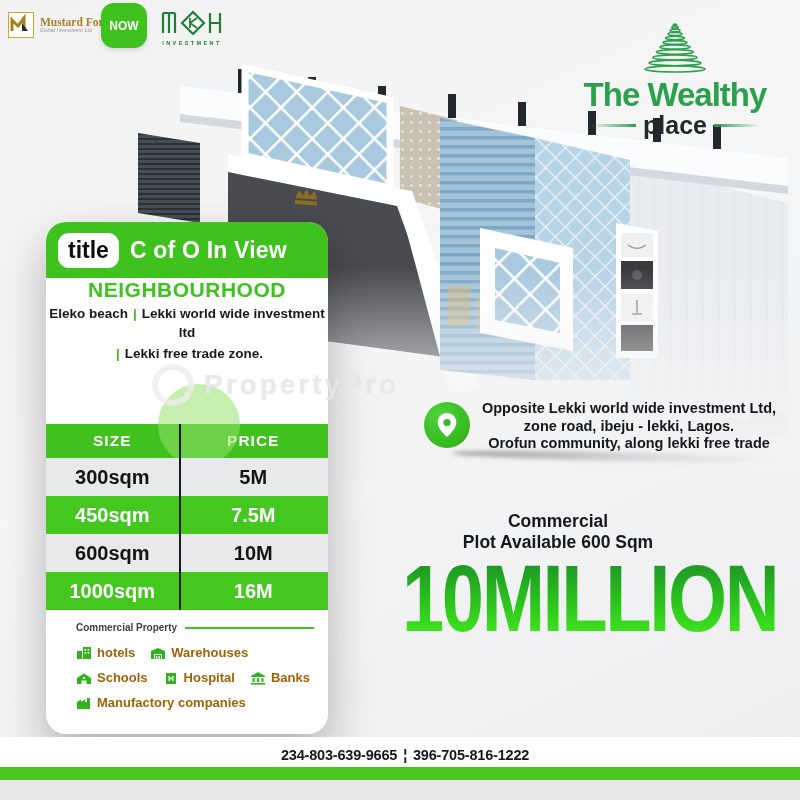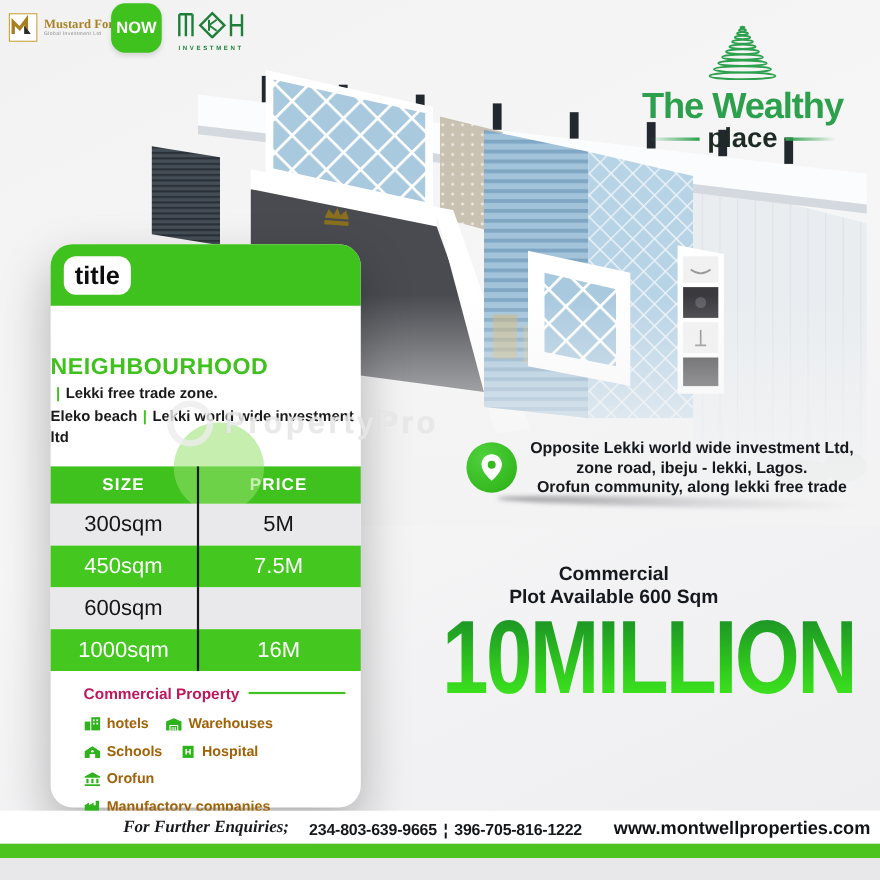--- a/index.html
+++ b/index.html
@@ -10,60 +10,60 @@
 
   
   .building{left:110px;top:28px;width:690px;height:450px;z-index:1;}
 
   
   .mustard{left:8px;top:12px;display:flex;gap:6px;align-items:center;z-index:3;}
   .mustard-icon{width:26px;height:26px;background:#fff;border:1.5px solid #c9a23c;box-sizing:border-box;}
   .mustard-name{font-family:"Liberation Serif",serif;font-weight:700;font-size:11.5px;color:#a8822a;line-height:12px;}
   .mustard-sub{font-size:4.5px;color:#8a8a8a;width:78px;line-height:5.5px;letter-spacing:.4px;}
   .now-badge{left:101px;top:3px;width:46px;height:45px;background:#3fc11e;border-radius:13px;
-    display:flex;align-items:center;justify-content:center;color:#fff;font-weight:800;font-size:15px;z-index:3;
+    display:flex;align-items:center;justify-content:center;color:#fff;font-weight:800;font-size:12px;z-index:3;
     box-shadow:0 2px 5px rgba(0,0,0,.12);}
   .mkh{left:157px;top:9px;width:70px;text-align:center;z-index:3;}
   .mkh-sub{font-size:5.5px;letter-spacing:2.4px;color:#1f7f3a;font-weight:700;margin-top:1px;}
 
   .wealthy{left:550px;top:12px;width:250px;text-align:center;z-index:3;}
   .wealthy-name{font-size:33px;font-weight:800;color:#2ca04c;letter-spacing:-1px;line-height:34px;}
   .wealthy-place-row{display:flex;align-items:center;justify-content:center;gap:7px;margin-top:1px;}
   .wealthy-place{font-size:25px;font-weight:700;color:#1d2b24;line-height:25px;}
   .dash{width:46px;height:3.5px;}
   .dash-l{background:linear-gradient(to right,rgba(44,160,76,0),#2ca04c);}
   .dash-r{background:linear-gradient(to left,rgba(44,160,76,0),#2ca04c);}
 
   
   .card{left:46px;top:222px;width:282px;height:512px;background:#fff;border-radius:20px;
     box-shadow:0 20px 45px rgba(0,0,0,.28);z-index:2;}
   .card-header{height:56px;background:#3fc11e;border-radius:20px 20px 0 0;
     display:flex;align-items:center;padding:0 12px;}
   .title-pill{background:#fff;border-radius:11px;padding:4px 10px;font-size:23px;font-weight:700;color:#0d0d0d;}
   .card-title{color:#fff;font-weight:800;font-size:23px;margin-left:11px;letter-spacing:.2px;}
-  .nb{margin-top:44px;}
+  .nb{text-align:center;}
   .nb-head{font-size:21px;font-weight:800;color:#3fc11e;letter-spacing:.5px;}
   .nb-line{font-size:13.5px;font-weight:700;color:#191919;line-height:19px;margin-top:2px;}
   .nb-line:first-of-type{margin-top:9px;}
   .nb-sep{color:#3fc11e;font-weight:800;margin:0 5px;}
   .ptable{position:absolute;top:202px;left:0;right:0;}
   .deco-circle{position:absolute;left:112px;top:-40px;width:82px;height:82px;border-radius:50%;
     background:rgba(150,224,110,.55);z-index:1;}
   .thead{position:relative;height:34px;background:#3fc11e;display:flex;align-items:center;z-index:0;}
   .th{color:#fff;font-size:15.5px;font-weight:800;letter-spacing:1px;text-align:center;}
   .col-l{width:47%;}.col-r{width:53%;}
   .tbody{position:relative;z-index:2;}
-  .trow{height:38px;display:flex;align-items:center;font-size:20px;font-weight:400;}
+  .trow{height:38px;display:flex;align-items:center;font-size:20px;font-weight:700;}
   .row-gray{background:#e9e9eb;color:#141414;}
   .row-green{background:#44c71f;color:#fff;}
   .td{text-align:center;}
   .tdivider{position:absolute;left:47%;top:0;bottom:0;width:2.5px;background:#17191c;z-index:3;}
   .cp{position:absolute;top:400px;left:30px;right:14px;}
   .cp-headrow{display:flex;align-items:center;gap:8px;}
-  .cp-head{font-size:14px;font-weight:700;color:#be185d;white-space:nowrap;text-align:right;}
+  .cp-head{font-size:10px;font-weight:700;color:#404040;white-space:nowrap;text-align:right;}
   .cp-line{flex:1;height:2px;background:#3fc11e;}
   .cp-items{margin-top:12px;display:flex;flex-wrap:wrap;column-gap:15px;row-gap:10px;}
   .cp-item{display:flex;align-items:center;gap:5px;}
   .cp-item span{font-size:13px;font-weight:700;color:#a16207;white-space:nowrap;}
   .cp-item svg{flex:0 0 auto;}
 
   
   .loc-pin{left:424px;top:402px;width:46px;height:46px;border-radius:50%;z-index:2;
     background:radial-gradient(circle at 35% 30%,#4fd23c,#35b91f 70%,#2aa316);}
   .loc-text{left:470px;top:400px;width:318px;text-align:center;z-index:2;
@@ -240,49 +240,51 @@
     <div class="wealthy-place-row">
       <div class="dash dash-l"></div>
       <div class="wealthy-place">place</div>
       <div class="dash dash-r"></div>
     </div>
   </div>
 
   <div class="abs card">
     <div class="card-header">
       <div class="title-pill">title</div>
+      <div class="card-title">C of O In View</div>
     </div>
 
     <div class="nb">
       <div class="nb-head">NEIGHBOURHOOD</div>
       <div class="nb-line">
+        <span>Eleko beach</span><span class="nb-sep">|</span><span>Lekki world wide investment ltd</span>
+      </div>
+      <div class="nb-line">
         <span class="nb-sep">|</span><span>Lekki free trade zone.</span>
-      </div>
-      <div class="nb-line">
-        <span>Eleko beach</span><span class="nb-sep">|</span><span>Lekki world wide investment ltd</span>
       </div>
     </div>
 
     <div class="ptable">
       <div class="deco-circle"></div>
       <div class="thead">
         <div class="th col-l">SIZE</div>
         <div class="th col-r">PRICE</div>
       </div>
       <div class="tbody">
         <div class="trow row-gray">
           <div class="td col-l">300sqm</div>
           <div class="td col-r">5M</div>
         </div>
         <div class="trow row-green">
           <div class="td col-l">450sqm</div>
           <div class="td col-r">7.5M</div>
         </div>
         <div class="trow row-gray">
           <div class="td col-l">600sqm</div>
+          <div class="td col-r">10M</div>
         </div>
         <div class="trow row-green">
           <div class="td col-l">1000sqm</div>
           <div class="td col-r">16M</div>
         </div>
       </div>
       <div class="tdivider"></div>
     </div>
 
     <div class="cp">
@@ -331,21 +333,21 @@
         <div class="cp-item">
           <svg width="16" height="14" viewBox="0 0 16 14">
               <g fill="#2fb31d">
                 <path d="M1 5L8 1l7 4v1H1z"></path>
                 <rect x="2.5" y="7" width="2" height="4"></rect>
                 <rect x="7" y="7" width="2" height="4"></rect>
                 <rect x="11.5" y="7" width="2" height="4"></rect>
                 <rect x="1" y="12" width="14" height="1.6"></rect>
               </g>
             </svg>
-          <span>Orofun</span>
+          <span>Banks</span>
         </div>
         <div class="cp-item">
           <svg width="16" height="14" viewBox="0 0 16 14">
               <path d="M1 13V6l4-2.5V6l4-2.5V6h2V2h3v11z" fill="#2fb31d"></path>
             </svg>
           <span>Manufactory companies</span>
         </div>
       </div>
     </div>
   </div>
@@ -370,21 +372,19 @@
     </div>
     <div class="price">10MILLION</div>
   </div>
 
   <div class="abs watermark">
     <div class="wm-circle"></div>
     <div class="wm-text">PropertyPro</div>
   </div>
 
   <div class="abs footer-white"></div>
-  <div class="abs enquiries">For Further Enquiries;</div>
   <div class="abs phones">
     <span>234-803-639-9665</span><span class="sep">¦</span><span>396-705-816-1222</span>
   </div>
-  <div class="abs website">www.montwellproperties.com</div>
   <div class="abs footer-green"></div>
   <div class="abs footer-gray"></div>
 
 </div>
 
 </body></html>

